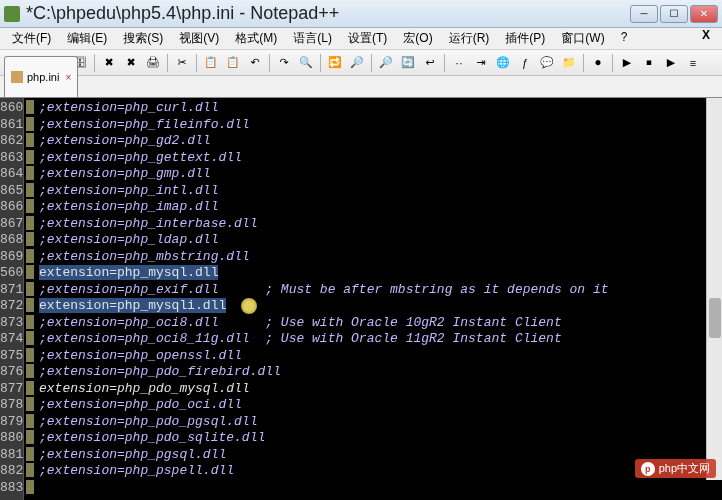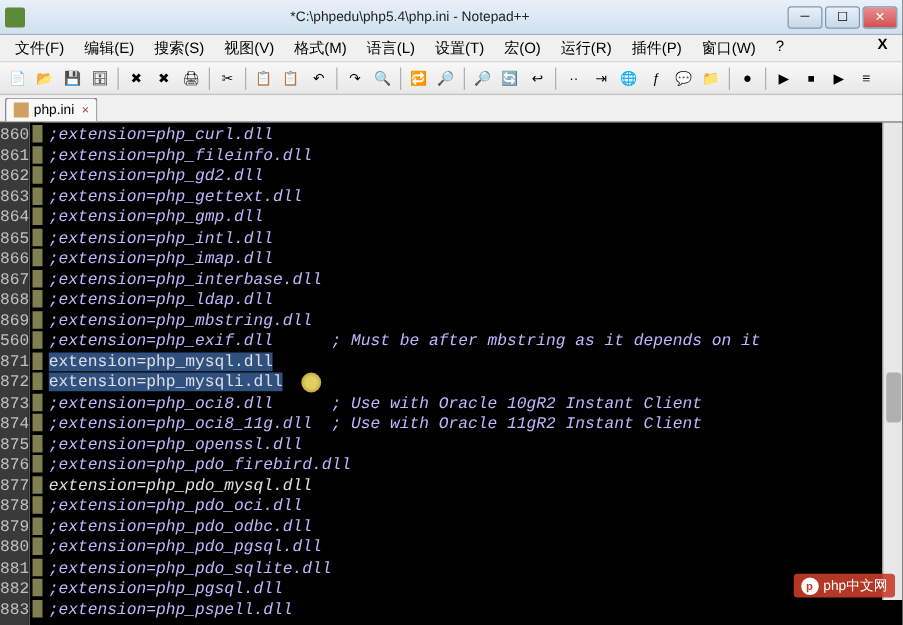--- a/index.html
+++ b/index.html
@@ -19,21 +19,21 @@
       display: flex;
       align-items: center;
       padding: 0 4px;
     }
     .titlebar-icon {
       width: 16px; height: 16px;
       background: #5a8a3a;
       border-radius: 2px;
       margin-right: 6px;
     }
-    .titlebar-text { flex: 1; color: #222; font-size: 11px; text-align: center; }
+    .titlebar-text { flex: 1; color: #222; font-size: 18px; }
     .win-controls { display: flex; gap: 2px; }
     .win-btn {
       width: 28px; height: 18px;
       background: linear-gradient(to bottom, #e8f0f8, #c8d8e8);
       border: 1px solid #8098b0;
       border-radius: 3px;
       display: flex; align-items: center; justify-content: center;
       font-size: 10px;
     }
     .win-btn.close { background: linear-gradient(to bottom, #e89090, #d05050); color: #fff; }
@@ -69,21 +69,21 @@
       display: flex;
       align-items: flex-end;
       padding-left: 4px;
       border-bottom: 1px solid #888;
     }
     .tab {
       display: flex; align-items: center;
       background: #f8f8f8;
       border: 1px solid #888;
       border-bottom: none;
-      padding: 3px 6px;
+      padding: 14px 6px;
       border-radius: 3px 3px 0 0;
       font-size: 11px;
     }
     .tab-icon { width: 12px; height: 12px; background: #d0a060; margin-right: 4px; }
     .tab-close { margin-left: 6px; color: #a04040; font-size: 10px; cursor: pointer; }
     .editor {
       height: 402px;
       background: #000;
       display: flex;
       font-family: Consolas, "Courier New", monospace;
@@ -298,30 +298,29 @@
   <div class="line comment">;extension=php_curl.dll</div>
       <div class="line comment">;extension=php_fileinfo.dll</div>
       <div class="line comment">;extension=php_gd2.dll</div>
       <div class="line comment">;extension=php_gettext.dll</div>
       <div class="line comment">;extension=php_gmp.dll</div>
       <div class="line comment">;extension=php_intl.dll</div>
       <div class="line comment">;extension=php_imap.dll</div>
       <div class="line comment">;extension=php_interbase.dll</div>
       <div class="line comment">;extension=php_ldap.dll</div>
       <div class="line comment">;extension=php_mbstring.dll</div>
+      <div class="line"><span class="sel">extension=php_mysql.dll</span></div>
       <div class="line comment">;extension=php_exif.dll      ; Must be after mbstring as it depends on it</div>
-      <div class="line"><span class="sel">extension=php_mysql.dll</span></div>
       <div class="line"><span class="sel">extension=php_mysqli.dll</span></div>
       <div class="line comment">;extension=php_oci8.dll      ; Use with Oracle 10gR2 Instant Client</div>
       <div class="line comment">;extension=php_oci8_11g.dll  ; Use with Oracle 11gR2 Instant Client</div>
       <div class="line comment">;extension=php_openssl.dll</div>
       <div class="line comment">;extension=php_pdo_firebird.dll</div>
       <div class="line active">extension=php_pdo_mysql.dll</div>
       <div class="line comment">;extension=php_pdo_oci.dll</div>
-      <div class="line comment">;extension=php_pdo_odbc.dll</div>
       <div class="line comment">;extension=php_pdo_pgsql.dll</div>
       <div class="line comment">;extension=php_pdo_sqlite.dll</div>
       <div class="line comment">;extension=php_pgsql.dll</div>
       <div class="line comment">;extension=php_pspell.dll</div>
       <div class="caret-ind"></div>
     </div>
 </div>
 
 <div class="scroll-v">
   <div class="scroll-thumb"></div>

